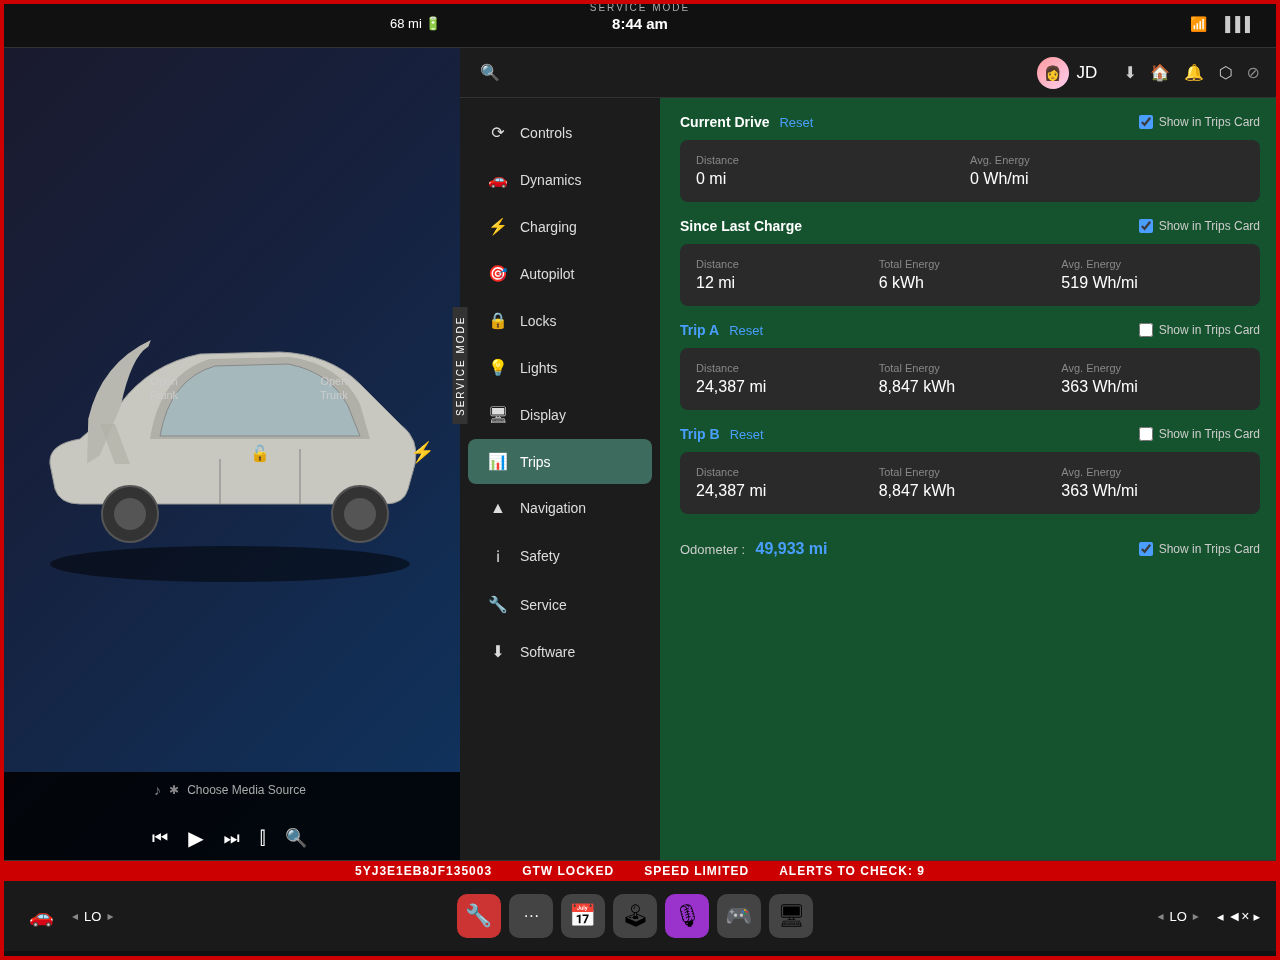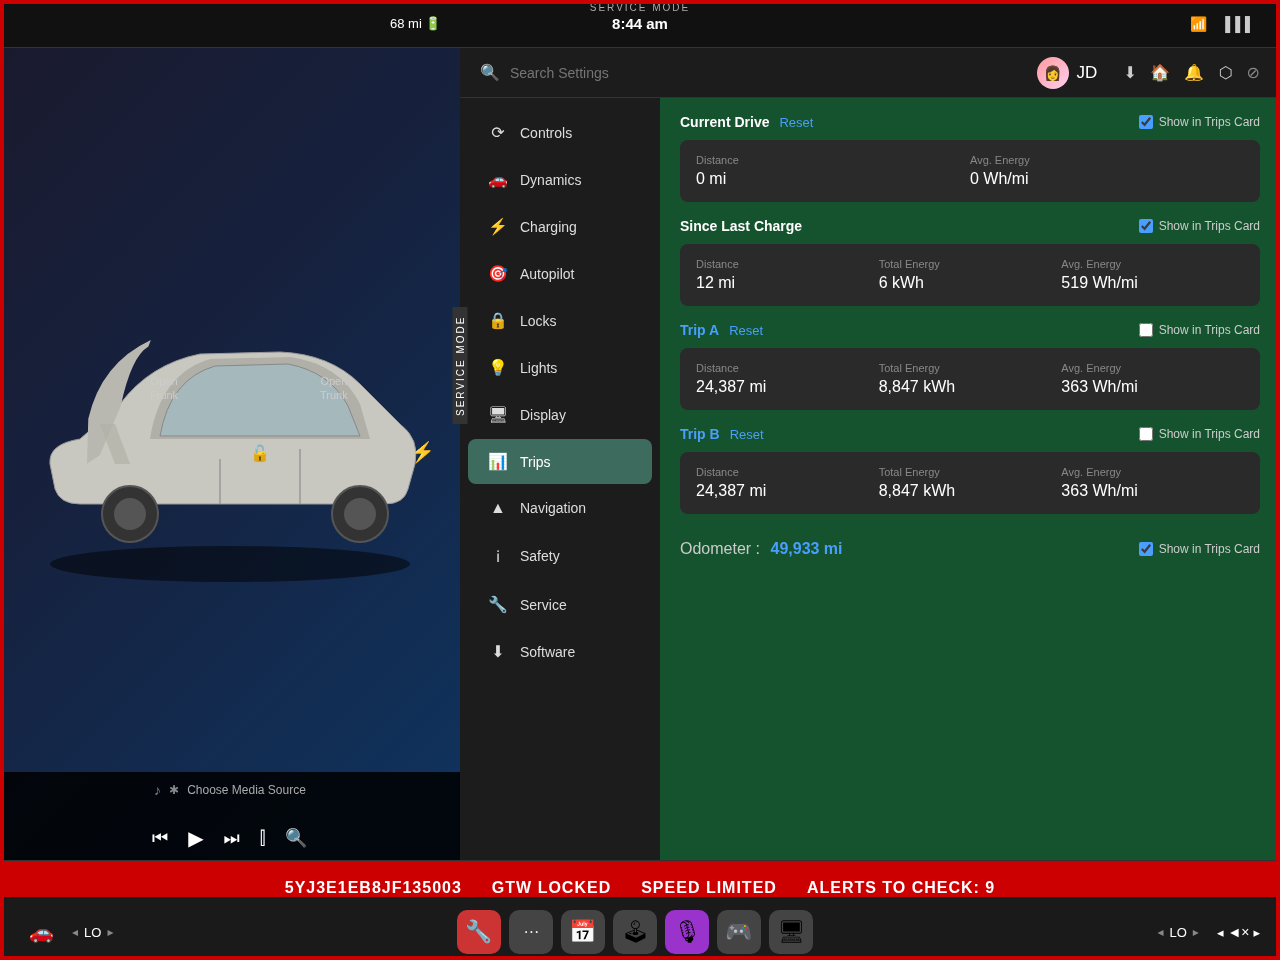--- a/index.html
+++ b/index.html
@@ -265,47 +265,47 @@
     }
 
     .odometer-row {
       display: flex;
       align-items: center;
       justify-content: space-between;
       padding: 10px 0;
     }
     .odometer-text {
       color: #ccc;
-      font-size: 16px;
+      font-size: 13px;
     }
     .odometer-value {
       color: #fff;
       font-weight: bold;
     }
 
     
     .bottom-bar {
       position: absolute;
       bottom: 0;
       left: 0;
       right: 0;
       height: 100px;
       background: #111;
       border-top: 1px solid #333;
     }
 
     .alert-bar {
-      height: 36px;
+      height: 20px;
       background: #cc0000;
       display: flex;
-      align-items: flex-end;
+      align-items: center;
       justify-content: center;
       gap: 30px;
       color: #fff;
-      font-size: 16px;
+      font-size: 12px;
       font-weight: bold;
       letter-spacing: 1px;
     }
 
     .taskbar {
       height: 70px;
       background: #1a1a1a;
       display: flex;
       align-items: center;
       padding: 0 20px;
@@ -463,21 +463,20 @@
     </div>
   </div>
 </div>
 
 <div class="service-side-label">SERVICE MODE</div>
 
 <div class="right-panel">
 
   <div class="search-bar">
     <span class="search-icon">🔍</span>
-    <input type="text" placeholder="Search Settings" style="">
     <div class="user-info">
       <div class="avatar">👩</div>
       <span class="user-name">JD</span>
     </div>
     <div class="header-icons">
       <span style="color:#ccc;font-size:16px;">⬇</span>
       <span style="color:#ccc;font-size:16px;">🏠</span>
       <span style="color:#ccc;font-size:16px;">🔔</span>
       <span style="color:#ccc;font-size:16px;">⬡</span>
       <span style="color:#888;font-size:16px;">⊘</span>

